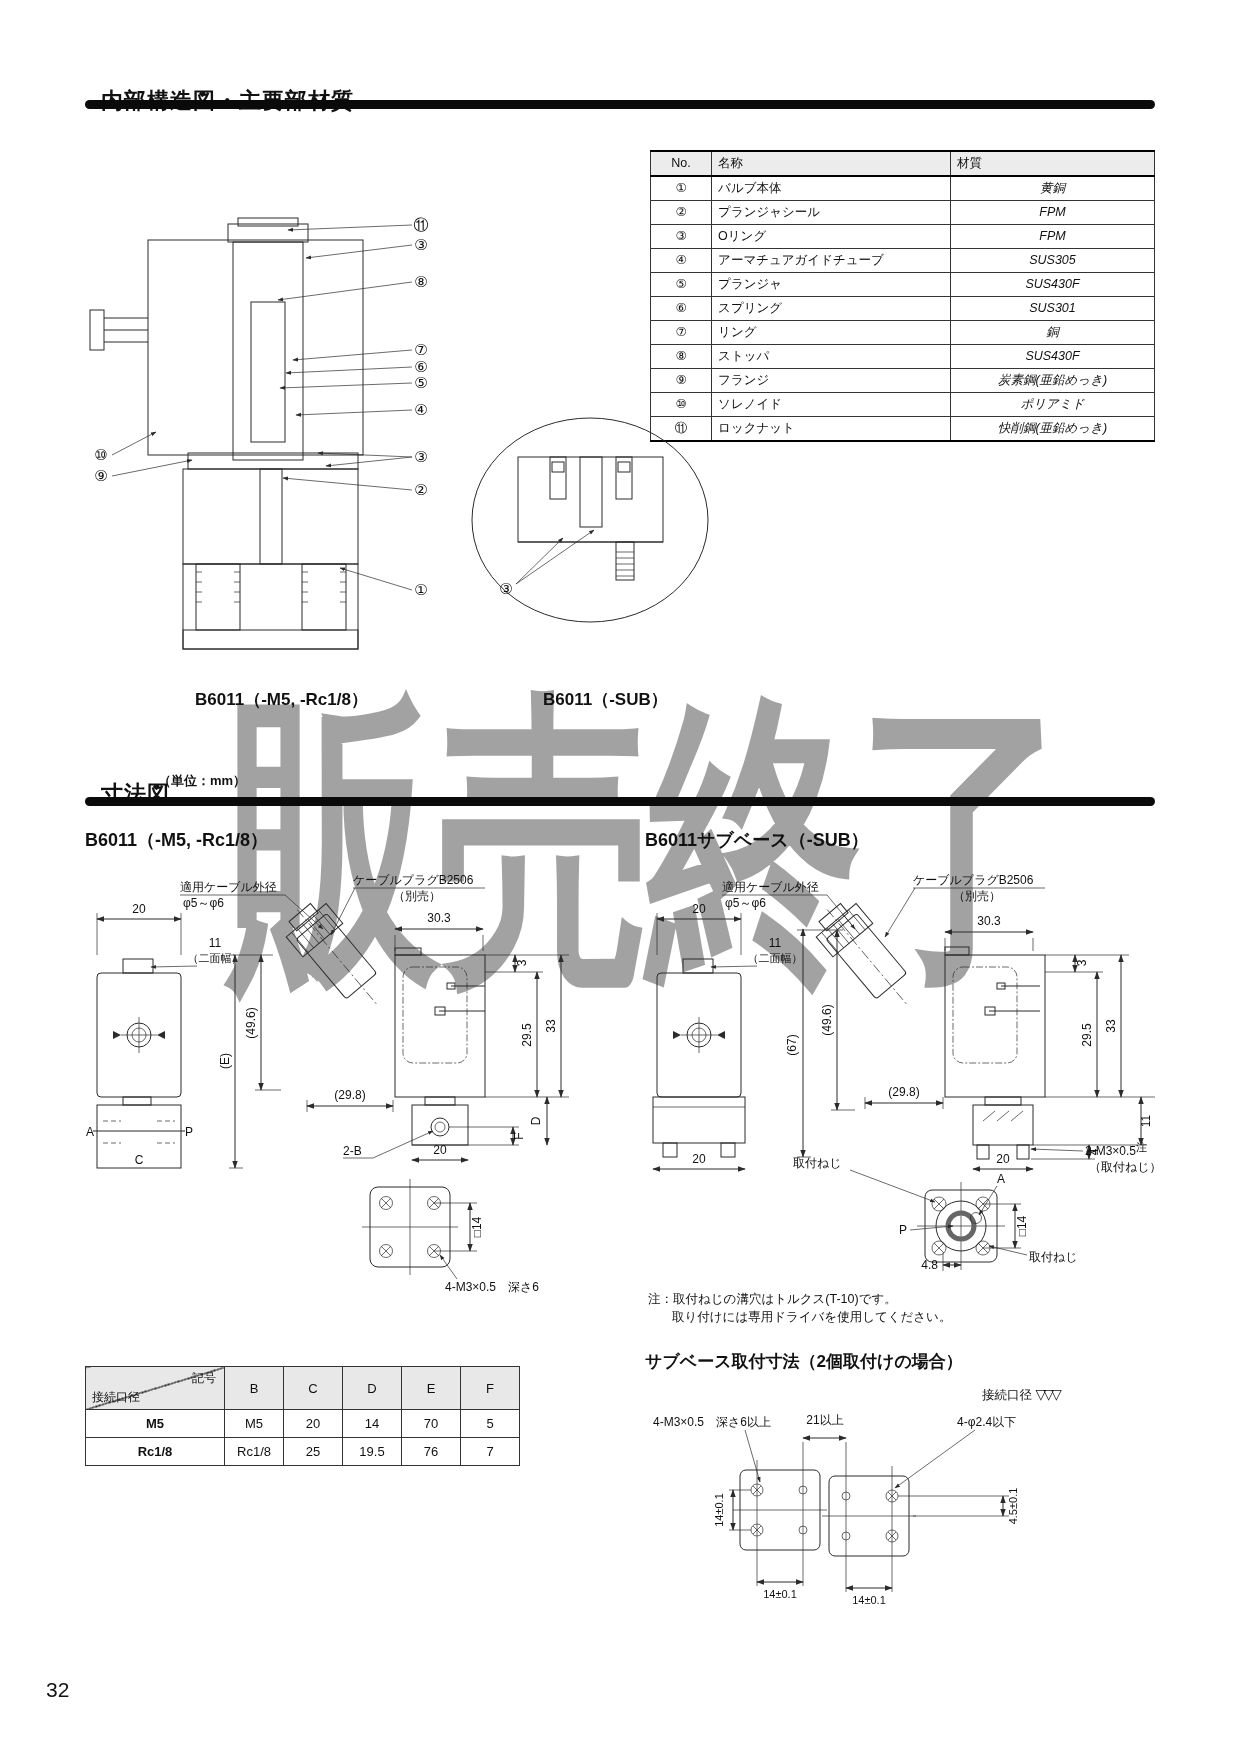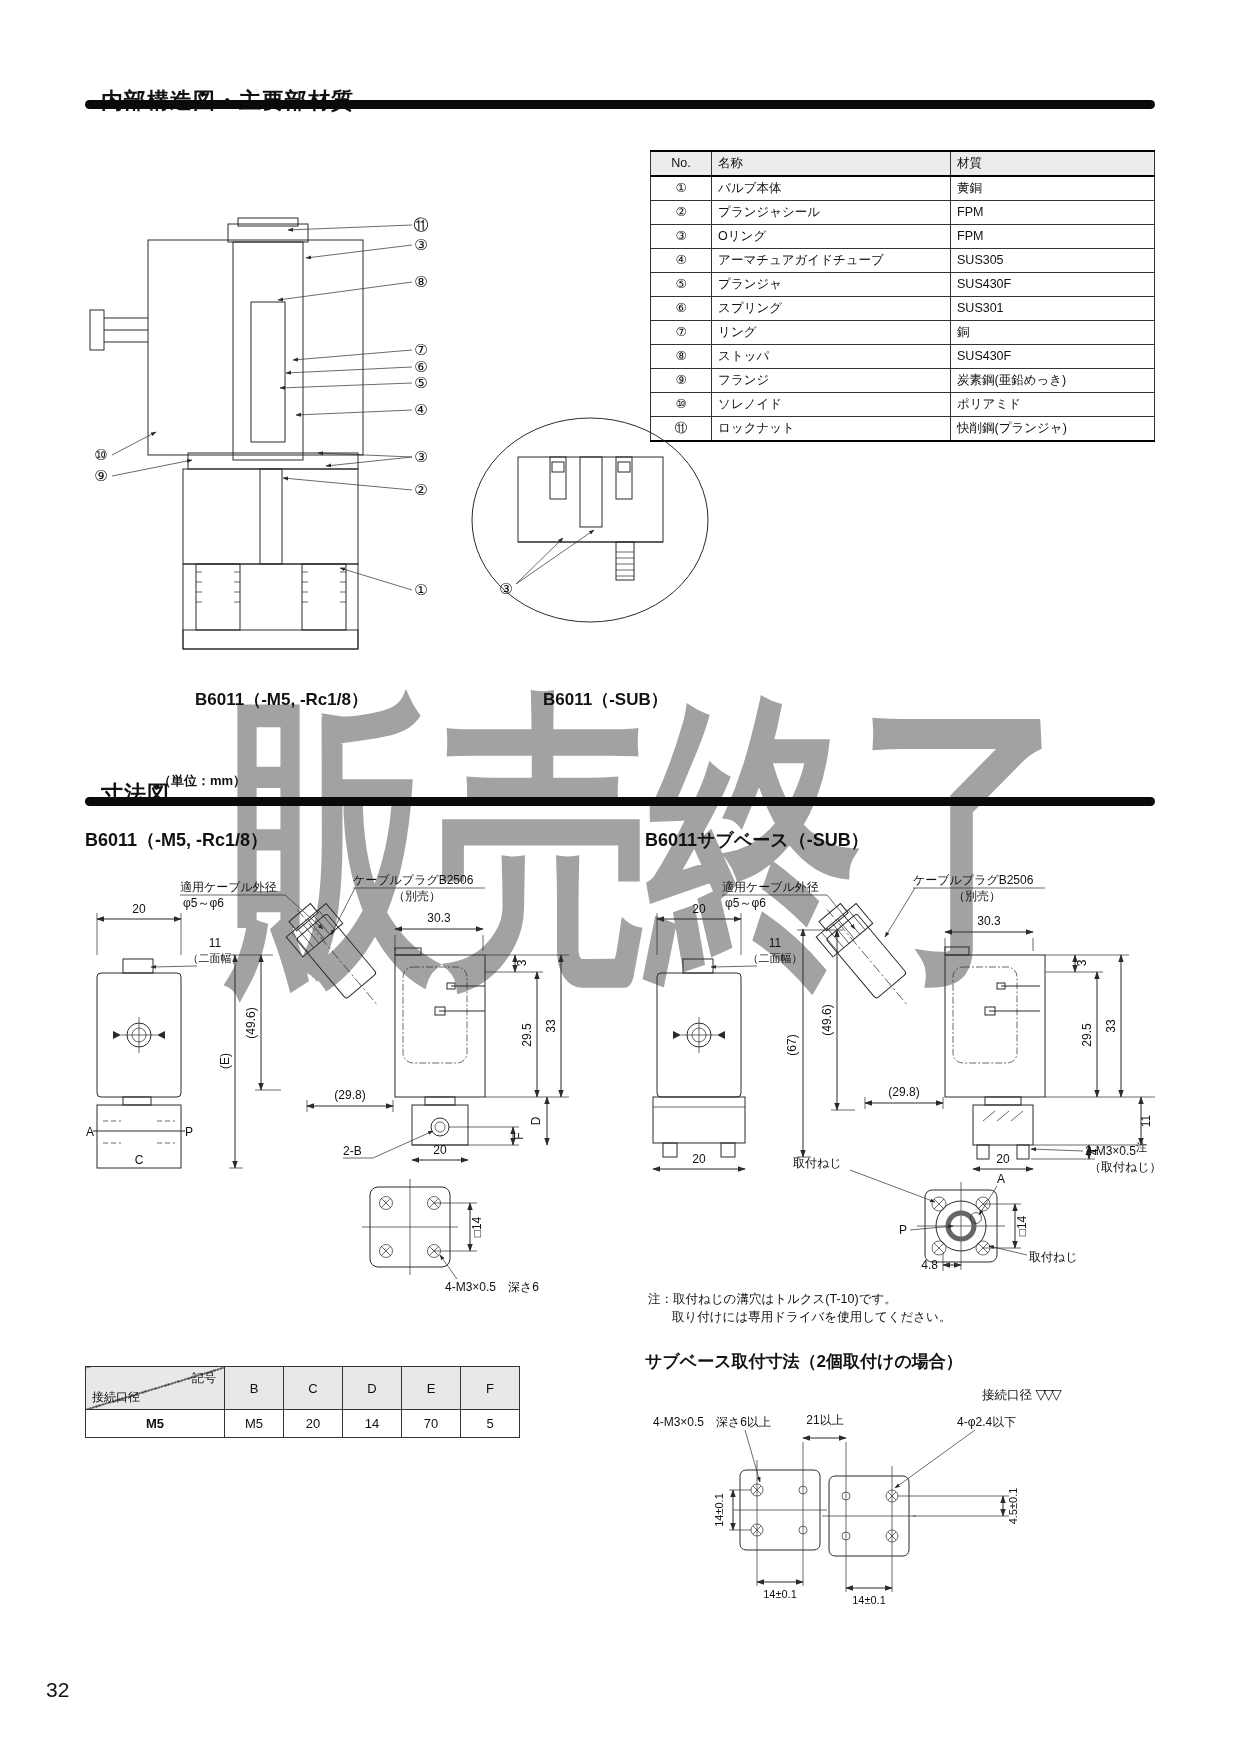--- a/index.html
+++ b/index.html
@@ -16,21 +16,21 @@
   .caption{font-size:17px;font-weight:bold;white-space:nowrap;}
   
   table.mat{border-collapse:collapse;font-size:12.5px;width:505px;}
   table.mat th,table.mat td{border:1px solid #333;padding:1px 6px;height:21px;line-height:1.15;}
   table.mat thead th{background:#ececec;font-weight:normal;text-align:left;
                      border-top:2px solid #000;border-bottom:2px solid #000;}
   table.mat thead th.cno{text-align:center;}
   table.mat thead th.cmat{text-align:left;}
   table.mat td.no{width:50px;text-align:center;}
   table.mat td.nm{width:240px;text-align:left;}
-  table.mat td.mt{width:200px;}
+  table.mat td.mt{width:200px;text-align:center;font-style:italic;}
   table.mat tbody tr:last-child td{border-bottom:2px solid #000;}
   
   table.conn{border-collapse:collapse;font-size:13px;}
   table.conn th,table.conn td{border:1px solid #333;text-align:center;}
   table.conn thead th{background:#e8e8e8;height:40px;font-weight:normal;}
   table.conn th.diag{width:138px;position:relative;padding:0;
      background:
        linear-gradient(to bottom right,transparent calc(50% - 0.7px),#333 calc(50% - 0.7px),#333 calc(50% + 0.7px),transparent calc(50% + 0.7px)),#e8e8e8;}
   table.conn th.diag .tr{position:absolute;right:8px;top:3px;font-size:12px;}
   table.conn th.diag .bl{position:absolute;left:6px;bottom:3px;font-size:12px;}
@@ -113,21 +113,21 @@
           <td class="mt">炭素鋼(亜鉛めっき)</td>
         </tr>
       <tr>
           <td class="no">⑩</td>
           <td class="nm">ソレノイド</td>
           <td class="mt">ポリアミド</td>
         </tr>
       <tr>
           <td class="no">⑪</td>
           <td class="nm">ロックナット</td>
-          <td class="mt">快削鋼(プランジャ)</td>
+          <td class="mt">快削鋼(亜鉛めっき)</td>
         </tr>
     </tbody>
   </table>
 
   <svg class="z" style="left:88px;top:210px" width="470" height="455" viewBox="0 0 470 455">
     <defs>
       <pattern id="hhA" width="6" height="5" patternUnits="userSpaceOnUse">
           <path d="M0 2.5H6" stroke="#555" stroke-width="0.8"></path>
         </pattern>
       <pattern id="dhA" width="7" height="7" patternUnits="userSpaceOnUse">
@@ -503,20 +503,28 @@
     </thead>
     <tbody>
       <tr>
         <td class="lab">M5</td>
         <td>M5</td>
         <td>20</td>
         <td>14</td>
         <td>70</td>
         <td>5</td>
       </tr>
+      <tr>
+        <td class="lab">Rc1/8</td>
+        <td>Rc1/8</td>
+        <td>25</td>
+        <td>19.5</td>
+        <td>76</td>
+        <td>7</td>
+      </tr>
     </tbody>
   </table>
 
   <div class="drawtitle z" style="left:645px;top:1350px;font-size:17px">サブベース取付寸法（2個取付けの場合）</div>
   <div class="surface z" style="left:982px;top:1386px">
     <span>接続口径</span>
     <span class="tri">▽▽▽</span>
   </div>
 
   <svg class="z" style="left:645px;top:1412px" width="520" height="215" viewBox="0 0 520 215">

